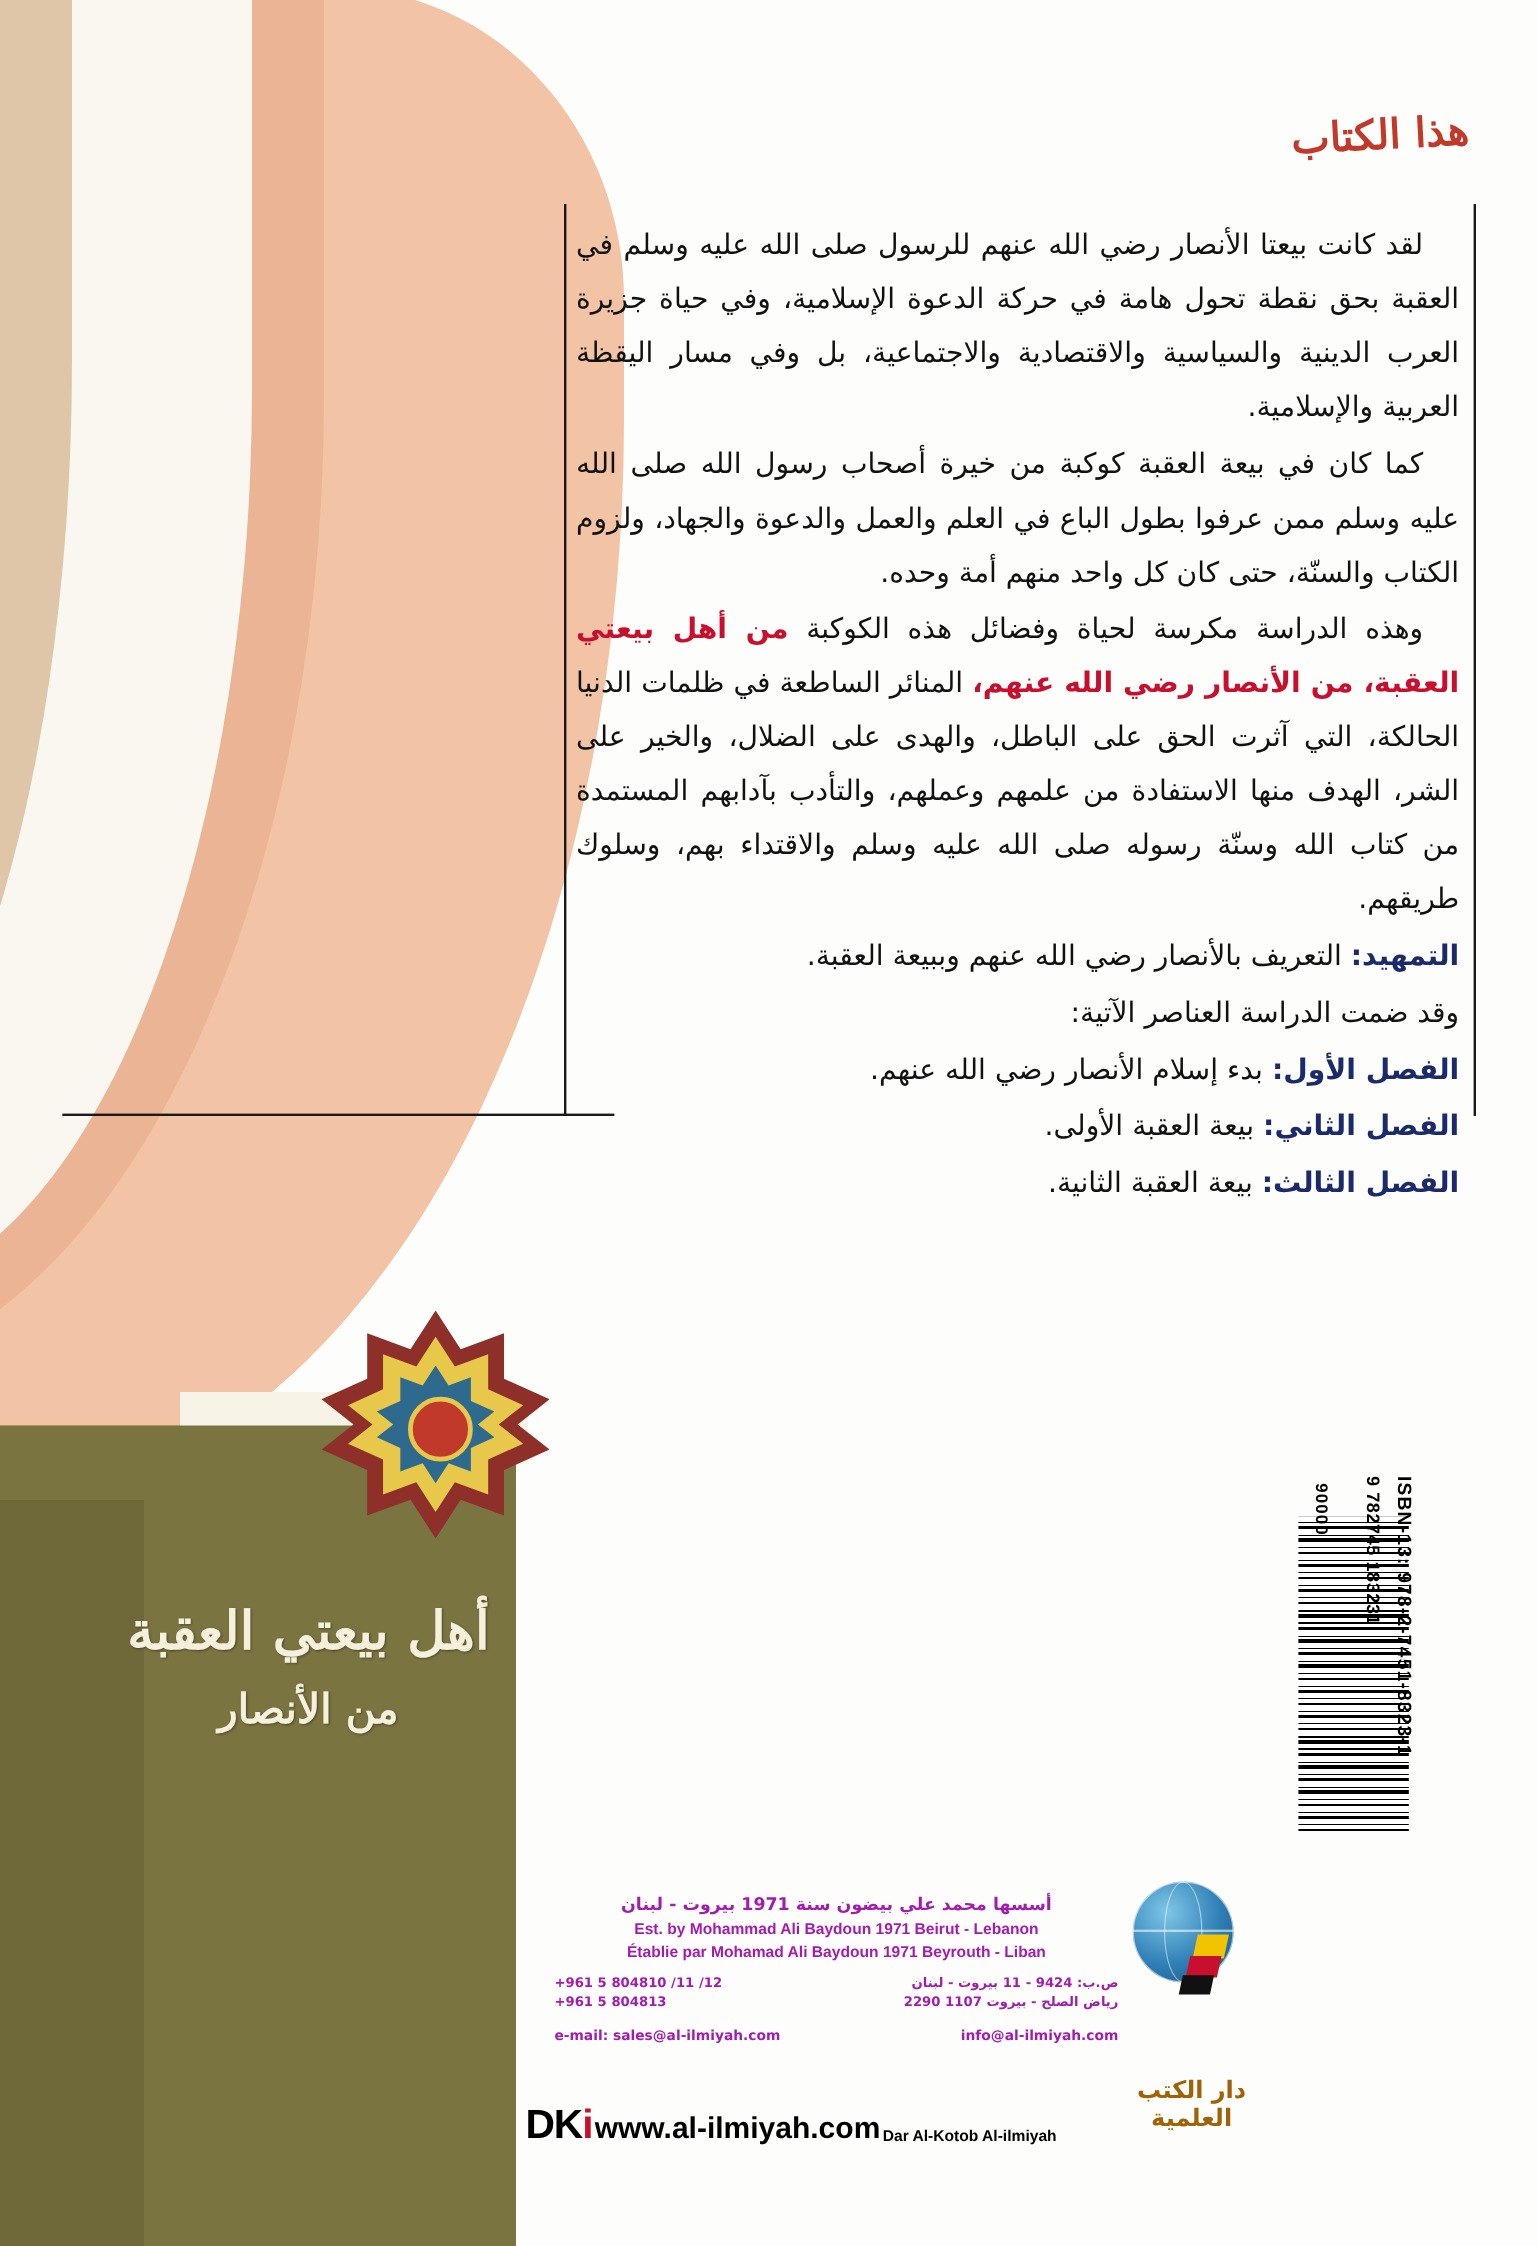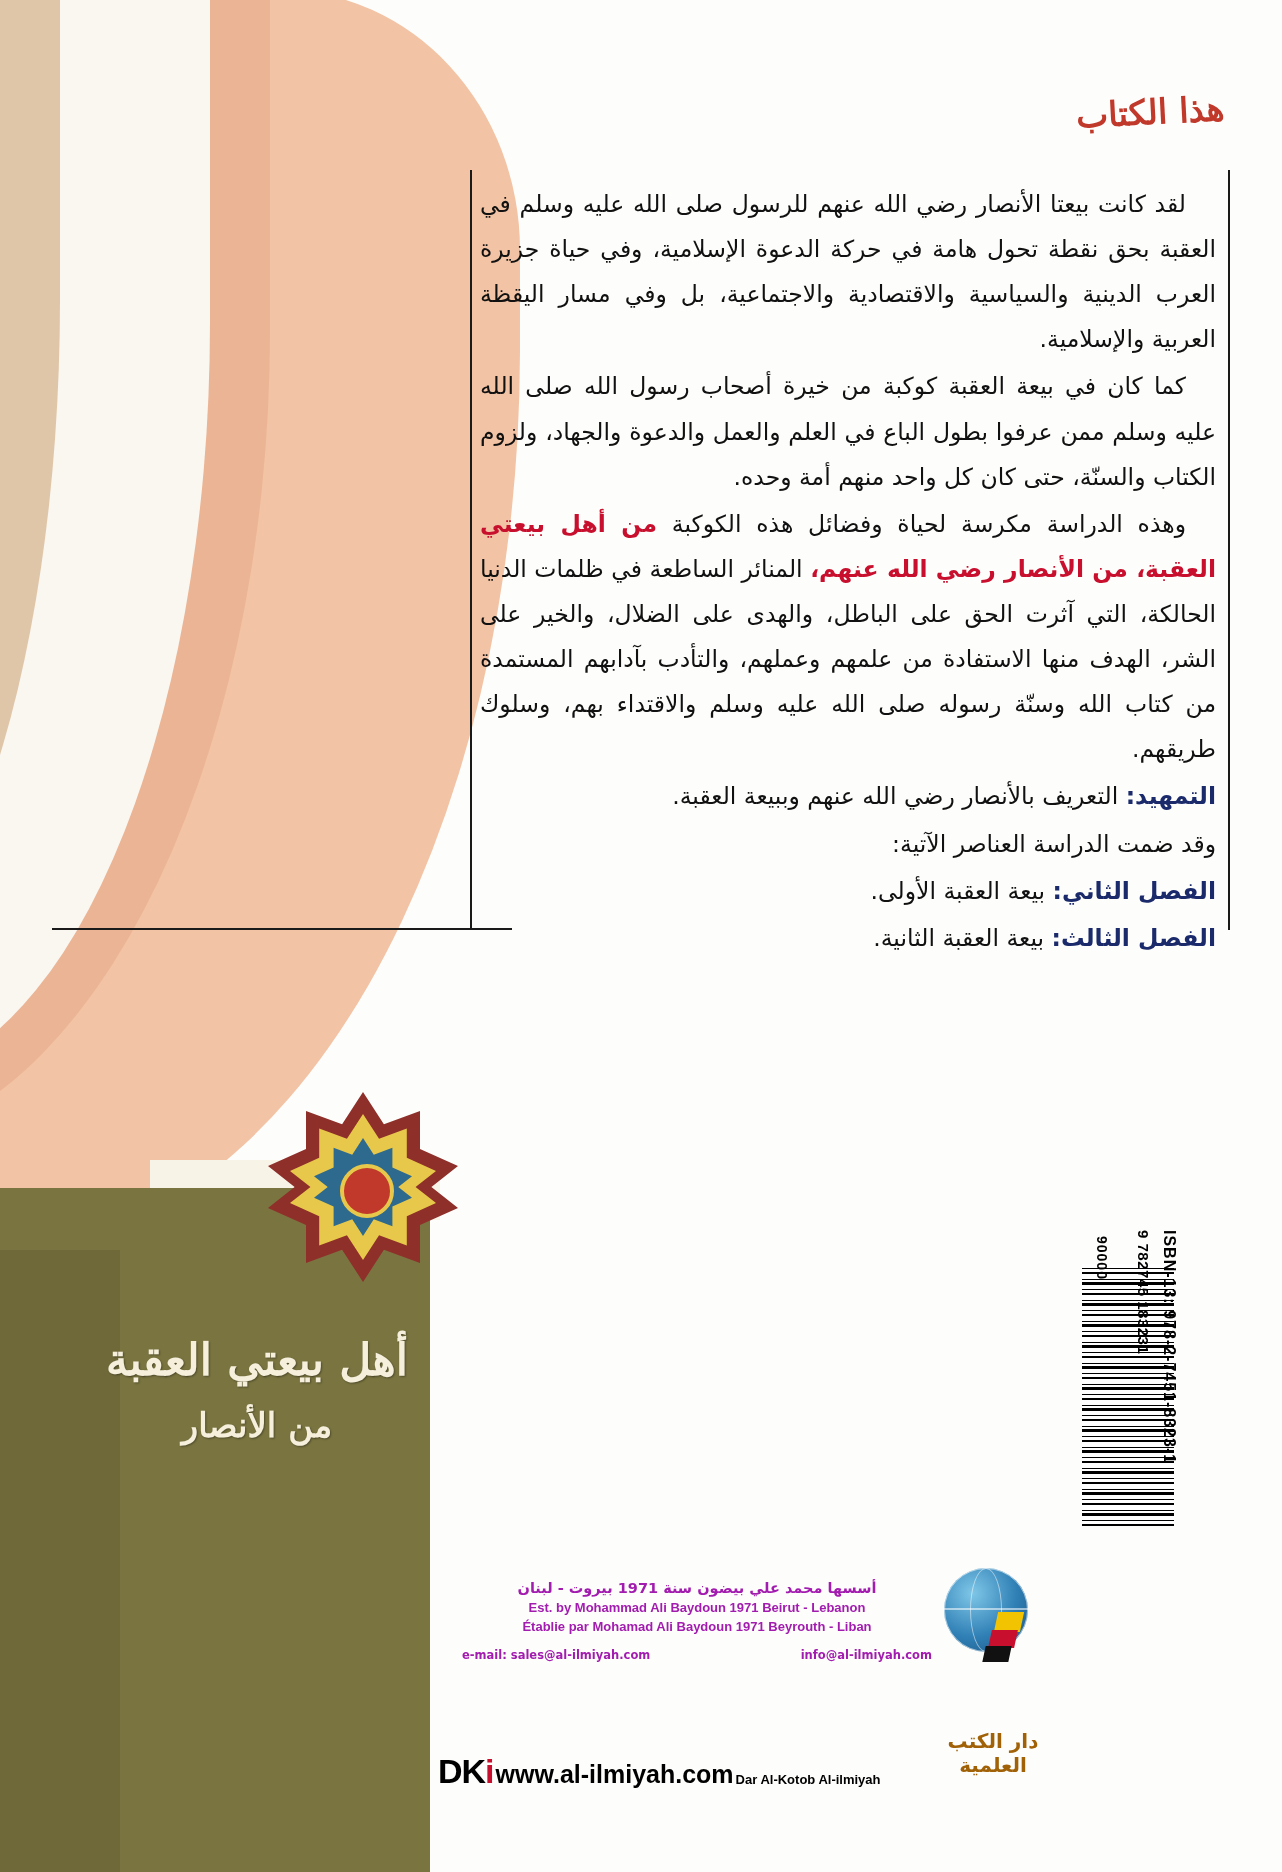--- a/index.html
+++ b/index.html
@@ -231,40 +231,51 @@
 
 <div class="text-frame"></div>
 <div class="frame-bottom-left"></div>
 
 <div class="body-text">
   <p class="p-indent">لقد كانت بيعتا الأنصار رضي الله عنهم للرسول صلى الله عليه وسلم في العقبة بحق نقطة تحول هامة في حركة الدعوة الإسلامية، وفي حياة جزيرة العرب الدينية والسياسية والاقتصادية والاجتماعية، بل وفي مسار اليقظة العربية والإسلامية.</p>
   <p class="p-indent">كما كان في بيعة العقبة كوكبة من خيرة أصحاب رسول الله صلى الله عليه وسلم ممن عرفوا بطول الباع في العلم والعمل والدعوة والجهاد، ولزوم الكتاب والسنّة، حتى كان كل واحد منهم أمة وحده.</p>
   <p class="p-indent"><span>وهذه الدراسة مكرسة لحياة وفضائل هذه الكوكبة </span><span class="red">من أهل بيعتي العقبة، من الأنصار رضي الله عنهم،</span><span> المنائر الساطعة في ظلمات الدنيا الحالكة، التي آثرت الحق على الباطل، والهدى على الضلال، والخير على الشر، الهدف منها الاستفادة من علمهم وعملهم، والتأدب بآدابهم المستمدة من كتاب الله وسنّة رسوله صلى الله عليه وسلم والاقتداء بهم، وسلوك طريقهم.</span></p>
   <p class="list-line"><span class="navy">التمهيد:</span><span> التعريف بالأنصار رضي الله عنهم وببيعة العقبة.</span></p>
   <p class="list-line">وقد ضمت الدراسة العناصر الآتية:</p>
+  <p class="list-line"><span class="navy">الفصل الأول:</span><span> بدء إسلام الأنصار رضي الله عنهم.</span></p>
   <p class="list-line"><span class="navy">الفصل الثاني:</span><span> بيعة العقبة الأولى.</span></p>
   <p class="list-line"><span class="navy">الفصل الثالث:</span><span> بيعة العقبة الثانية.</span></p>
 </div>
 
 <div class="ornament">
   <div class="star"></div>
   <div class="star2"></div>
   <div class="star3"></div>
   <div class="core"></div>
 </div>
 
 <div class="spine-title">
   <span>أهل بيعتي العقبة</span>
   <span class="sub">من الأنصار</span>
 </div>
 
 <div class="pub">
   <div class="pub-ar-line">أسسها محمد علي بيضون سنة 1971 بيروت - لبنان</div>
   <div class="pub-en-line">Est. by Mohammad Ali Baydoun 1971 Beirut - Lebanon</div>
   <div class="pub-en-line">Établie par Mohamad Ali Baydoun 1971 Beyrouth - Liban</div>
+  <div class="pub-contact">
+    <div class="col-l">
+      <div>+961 5 804810 /11 /12</div>
+      <div>+961 5 804813</div>
+    </div>
+    <div class="col-r">
+      <div>ص.ب: 9424 - 11 بيروت - لبنان</div>
+      <div>رياض الصلح - بيروت 1107 2290</div>
+    </div>
+  </div>
   <div class="pub-contact">
     <div class="pub-email">e-mail: sales@al-ilmiyah.com</div>
     <div class="pub-email">info@al-ilmiyah.com</div>
   </div>
 </div>
 
 <div class="pub-bottom">
   <span class="dki">DK<span class="i">i</span></span>
   <span class="pub-site">www.al-ilmiyah.com</span>
   <span class="pub-site-sub">Dar Al-Kotob Al-ilmiyah</span>

